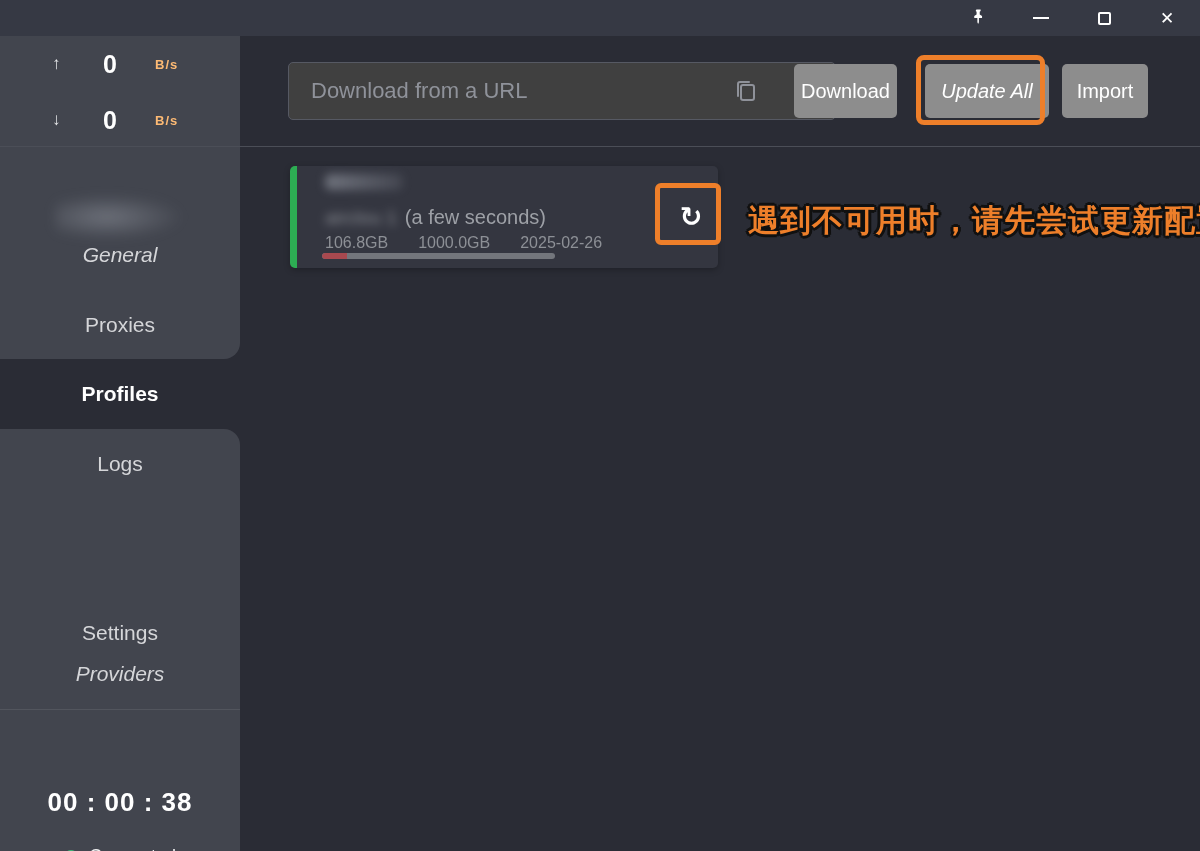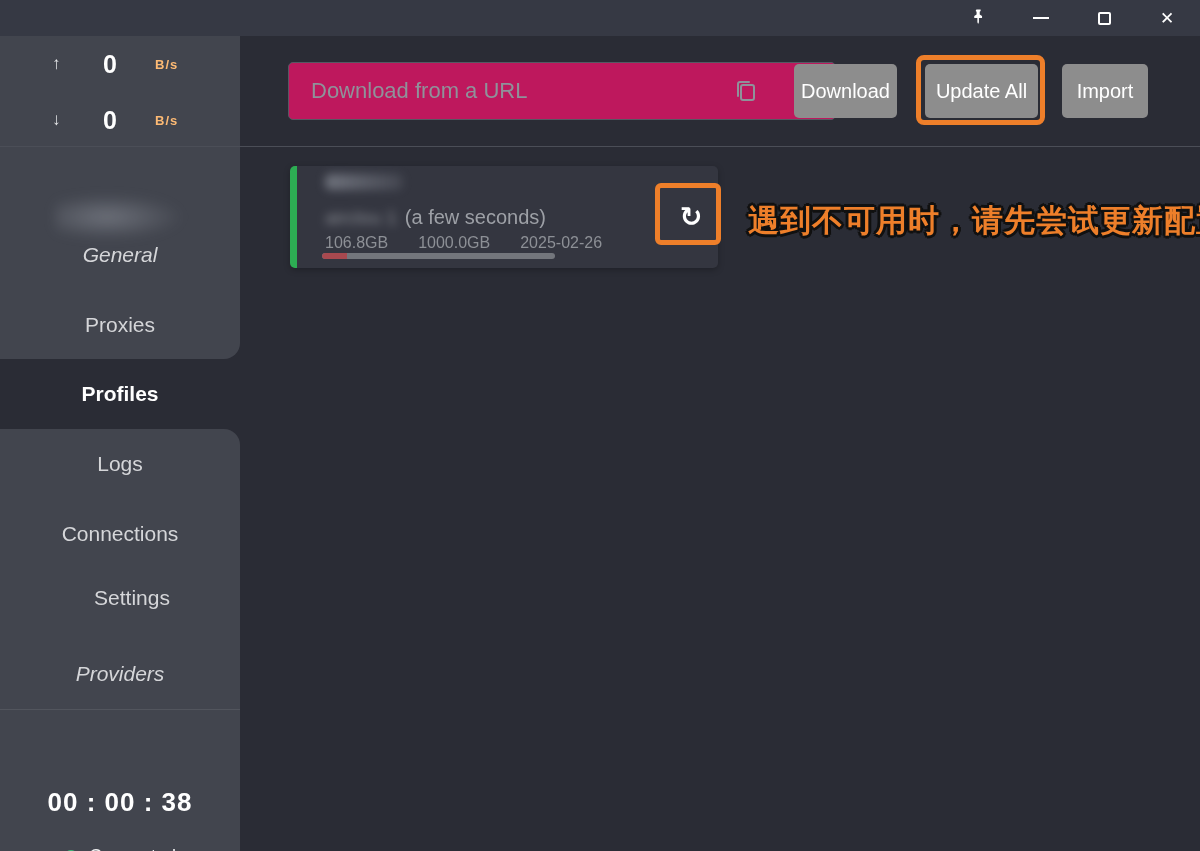--- a/index.html
+++ b/index.html
@@ -44,29 +44,29 @@
   .nav-item{position:absolute;left:0;width:240px;height:70px;display:flex;align-items:center;justify-content:center;
     font-size:21px;color:#d5d6d9;cursor:pointer;z-index:7;}
   .nav-item.active{color:#ffffff;font-weight:700;}
 
   .timer{position:absolute;left:0;top:751px;width:240px;text-align:center;font-size:26px;font-weight:600;color:#fff;letter-spacing:1px;z-index:7;}
   .status-row{position:absolute;left:0;top:810px;width:240px;display:flex;align-items:center;justify-content:center;gap:11px;z-index:7;}
   .status-dot{width:14px;height:14px;border-radius:50%;background:var(--status-green);}
   .status-label{font-size:18px;color:#f0f1f2;}
 
   
-  .url-input{left:288px;top:62px;width:548px;height:58px;background:#be185d;border:1.5px solid #565963;border-radius:5px;
+  .url-input{left:288px;top:62px;width:548px;height:58px;background:#404040;border:1.5px solid #565963;border-radius:5px;
     color:#d6d7da;font-size:22px;padding:0 56px 0 22px;outline:none;font-family:inherit;}
   .url-input::placeholder{color:#8f929a;}
   .copy-icon{left:732px;top:77px;width:28px;height:28px;cursor:pointer;z-index:8;}
 
   .btn{position:absolute;top:64px;height:54px;background:#8d8d8d;border:none;border-radius:5px;color:#fff;
     font-size:20px;font-family:inherit;cursor:pointer;display:flex;align-items:center;justify-content:center;}
   .btn-download{left:794px;width:103px;}
-  .btn-update{left:925px;width:113px;}
+  .btn-update{left:925px;width:124px;font-style:italic;}
   .btn-import{left:1062px;width:86px;}
 
   .anno-ring{position:absolute;border:5px solid var(--annotation-orange);border-radius:8px;z-index:25;pointer-events:none;}
   .ring-update{left:916px;top:55px;width:129px;height:70px;}
   .ring-refresh{left:655px;top:183px;width:66px;height:62px;border-radius:6px;}
 
   
   .card{left:290px;top:166px;width:428px;height:102px;background:#343640;border-left:7px solid var(--profile-green);
     border-radius:5px;box-shadow:0 2px 6px rgba(0,0,0,.25);cursor:pointer;z-index:4;}
   .card-title-smudge{position:absolute;left:28px;top:8px;width:78px;height:16px;border-radius:6px;
@@ -122,22 +122,21 @@
     <span class="speed-value">0</span>
     <span class="speed-unit">B/s</span>
   </div>
 
   <div class="abs logo-smudge"></div>
 
   <div class="nav-item" style="top:184px;font-style:italic;">General</div>
   <div class="nav-item" style="top:254px;">Proxies</div>
   <div class="nav-item active" style="top:323px;">Profiles</div>
   <div class="nav-item" style="top:393px;">Logs</div>
-  <div class="nav-item" style="top:463px;">Connections</div>
-  <div class="nav-item" style="top:527px;margin-left:12px;">Settings</div>
+  <div class="nav-item" style="top:562px;">Settings</div>
   <div class="nav-item" style="top:603px;font-style:italic;">Providers</div>
 
   <div class="timer">00 : 00 : 38</div>
   <div class="status-row">
     <span class="status-dot"></span>
     <span class="status-label">Connected</span>
   </div>
 </div>
 
 <div class="abs full-divider"></div>

